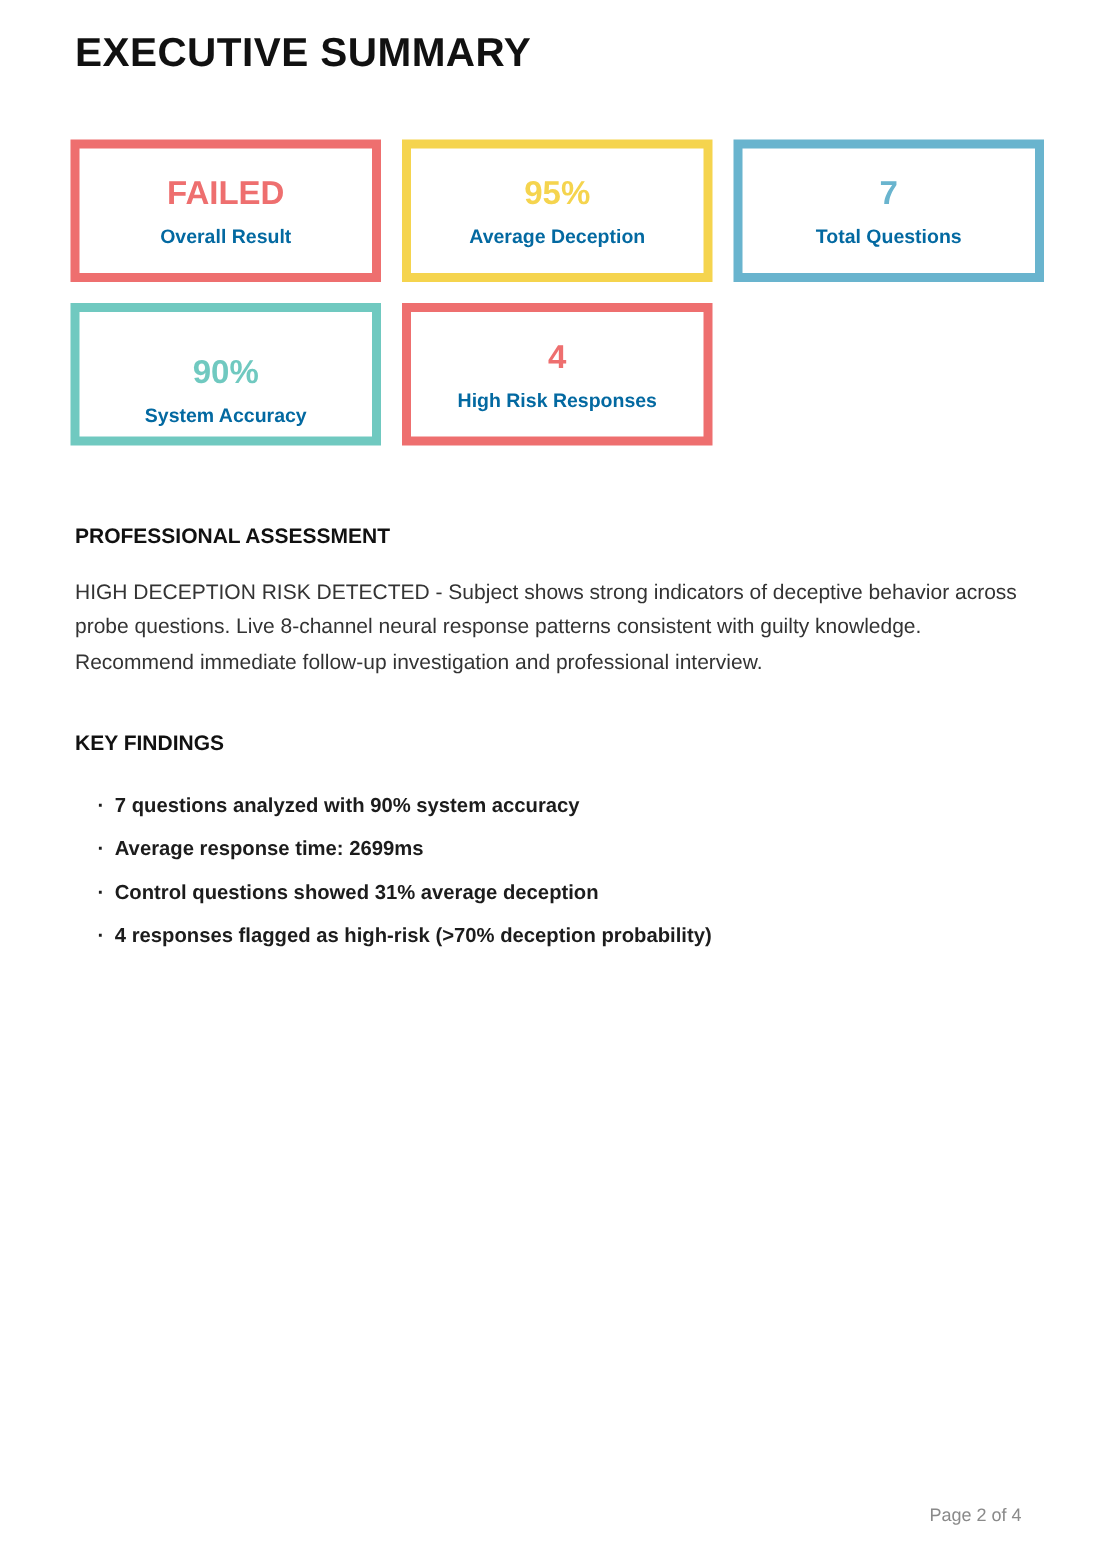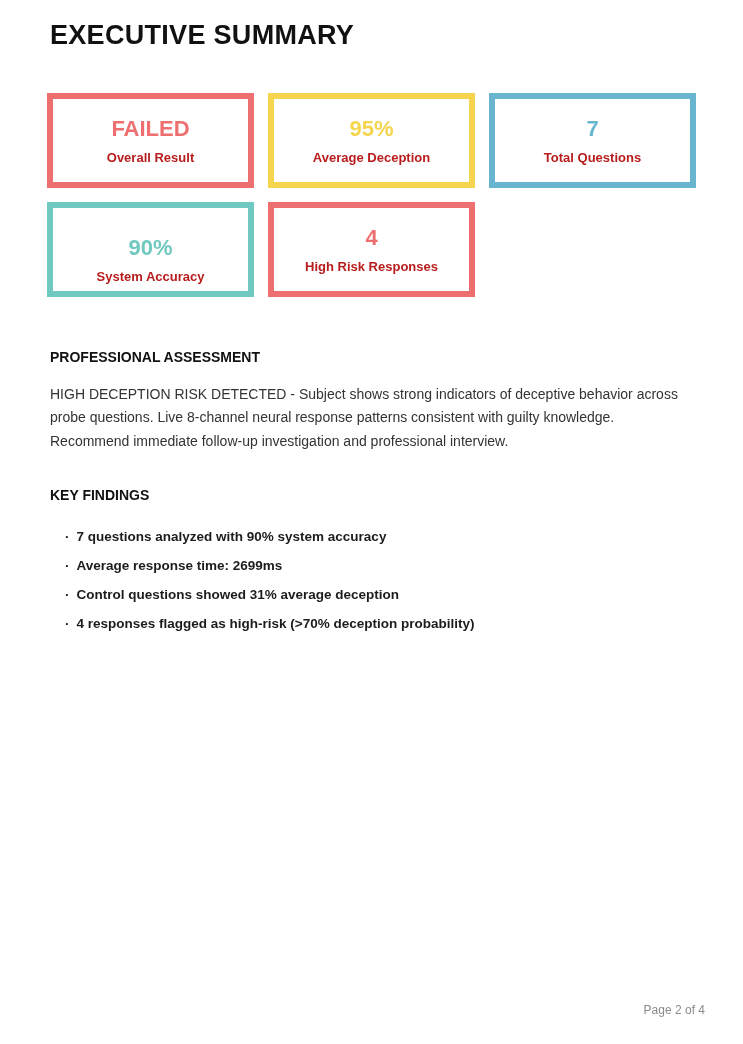--- a/index.html
+++ b/index.html
@@ -46,21 +46,21 @@
     gap: 11px;
   }
   .stat-value {
     font-size: 22px;
     font-weight: 700;
     line-height: 22px;
   }
   .stat-label {
     font-size: 13px;
     font-weight: 700;
-    color: #b91c1c;
+    color: #0369a1;
     line-height: 13px;
   }
   .section-heading {
     margin: 0 0 0 3px;
     font-size: 14px;
     font-weight: 800;
     color: #111111;
     line-height: 23px;
   }
   .assessment-heading { margin-top: 49px; }
@@ -84,21 +84,21 @@
     line-height: 16px;
     margin-bottom: 13px;
   }
   .findings-list li::before {
     content: "·";
     margin-right: 7px;
   }
   .page-footer {
     position: absolute;
     top: 1003px;
-    right: 38px;
+    right: 62px;
     font-size: 12px;
     color: #8a8a8a;
   }
 </style>
 </head>
 <body>
 
 <div class="page">
   <div class="content">
 

